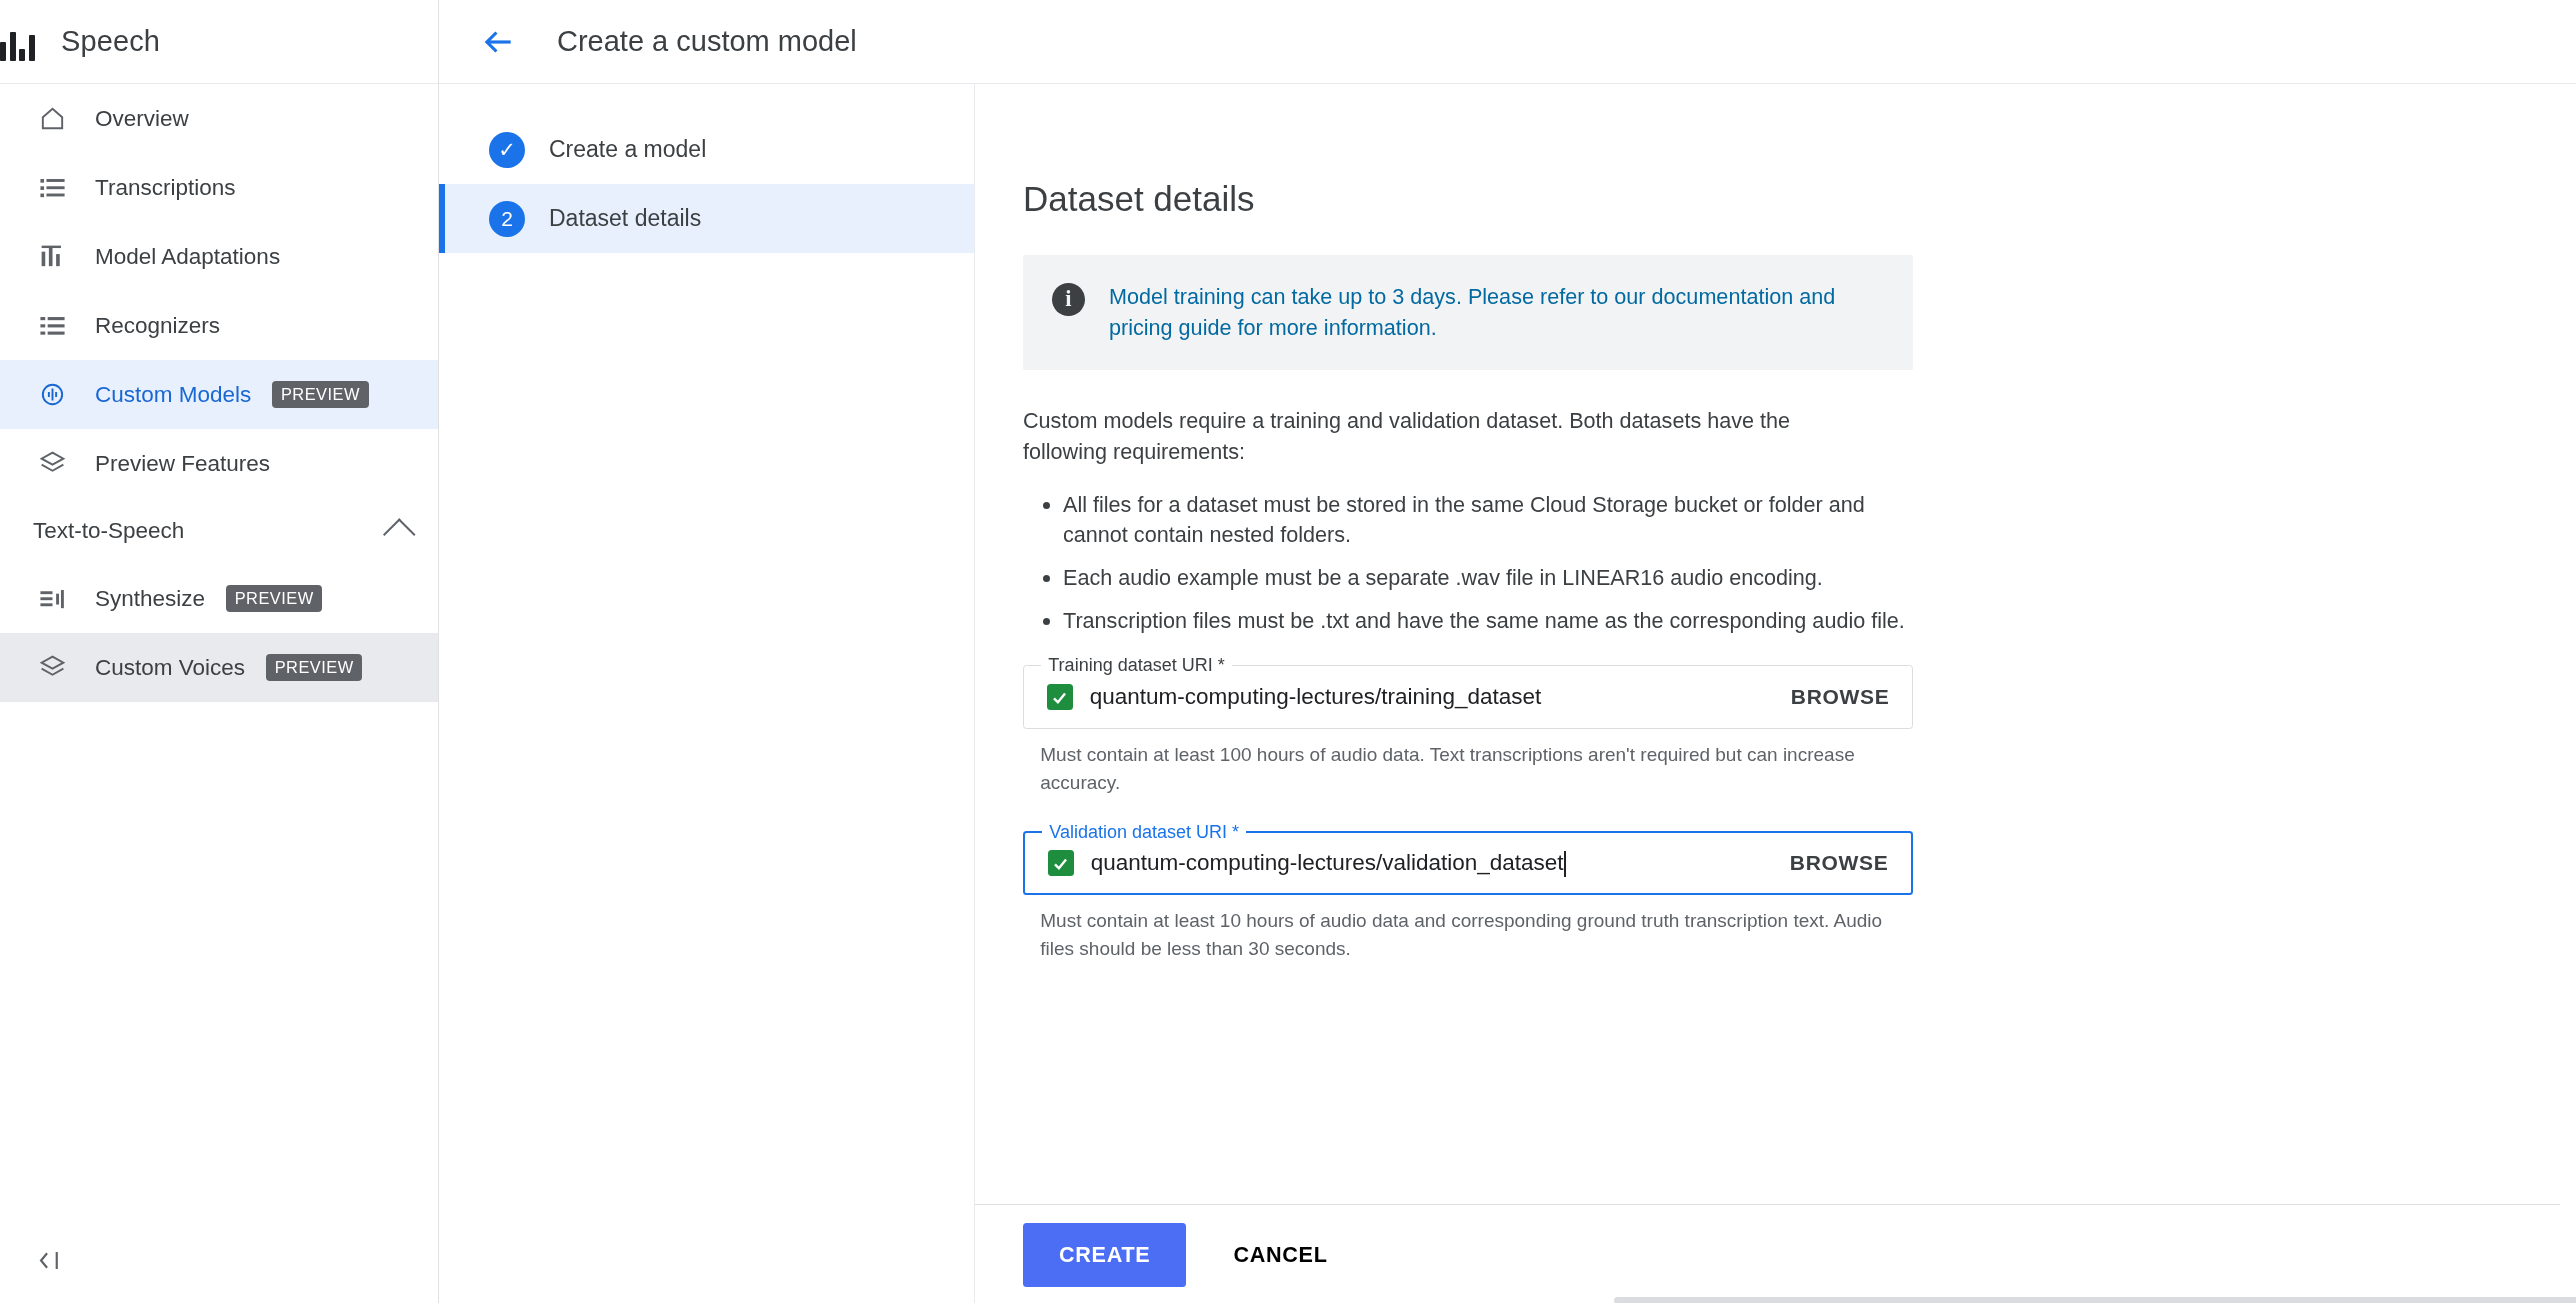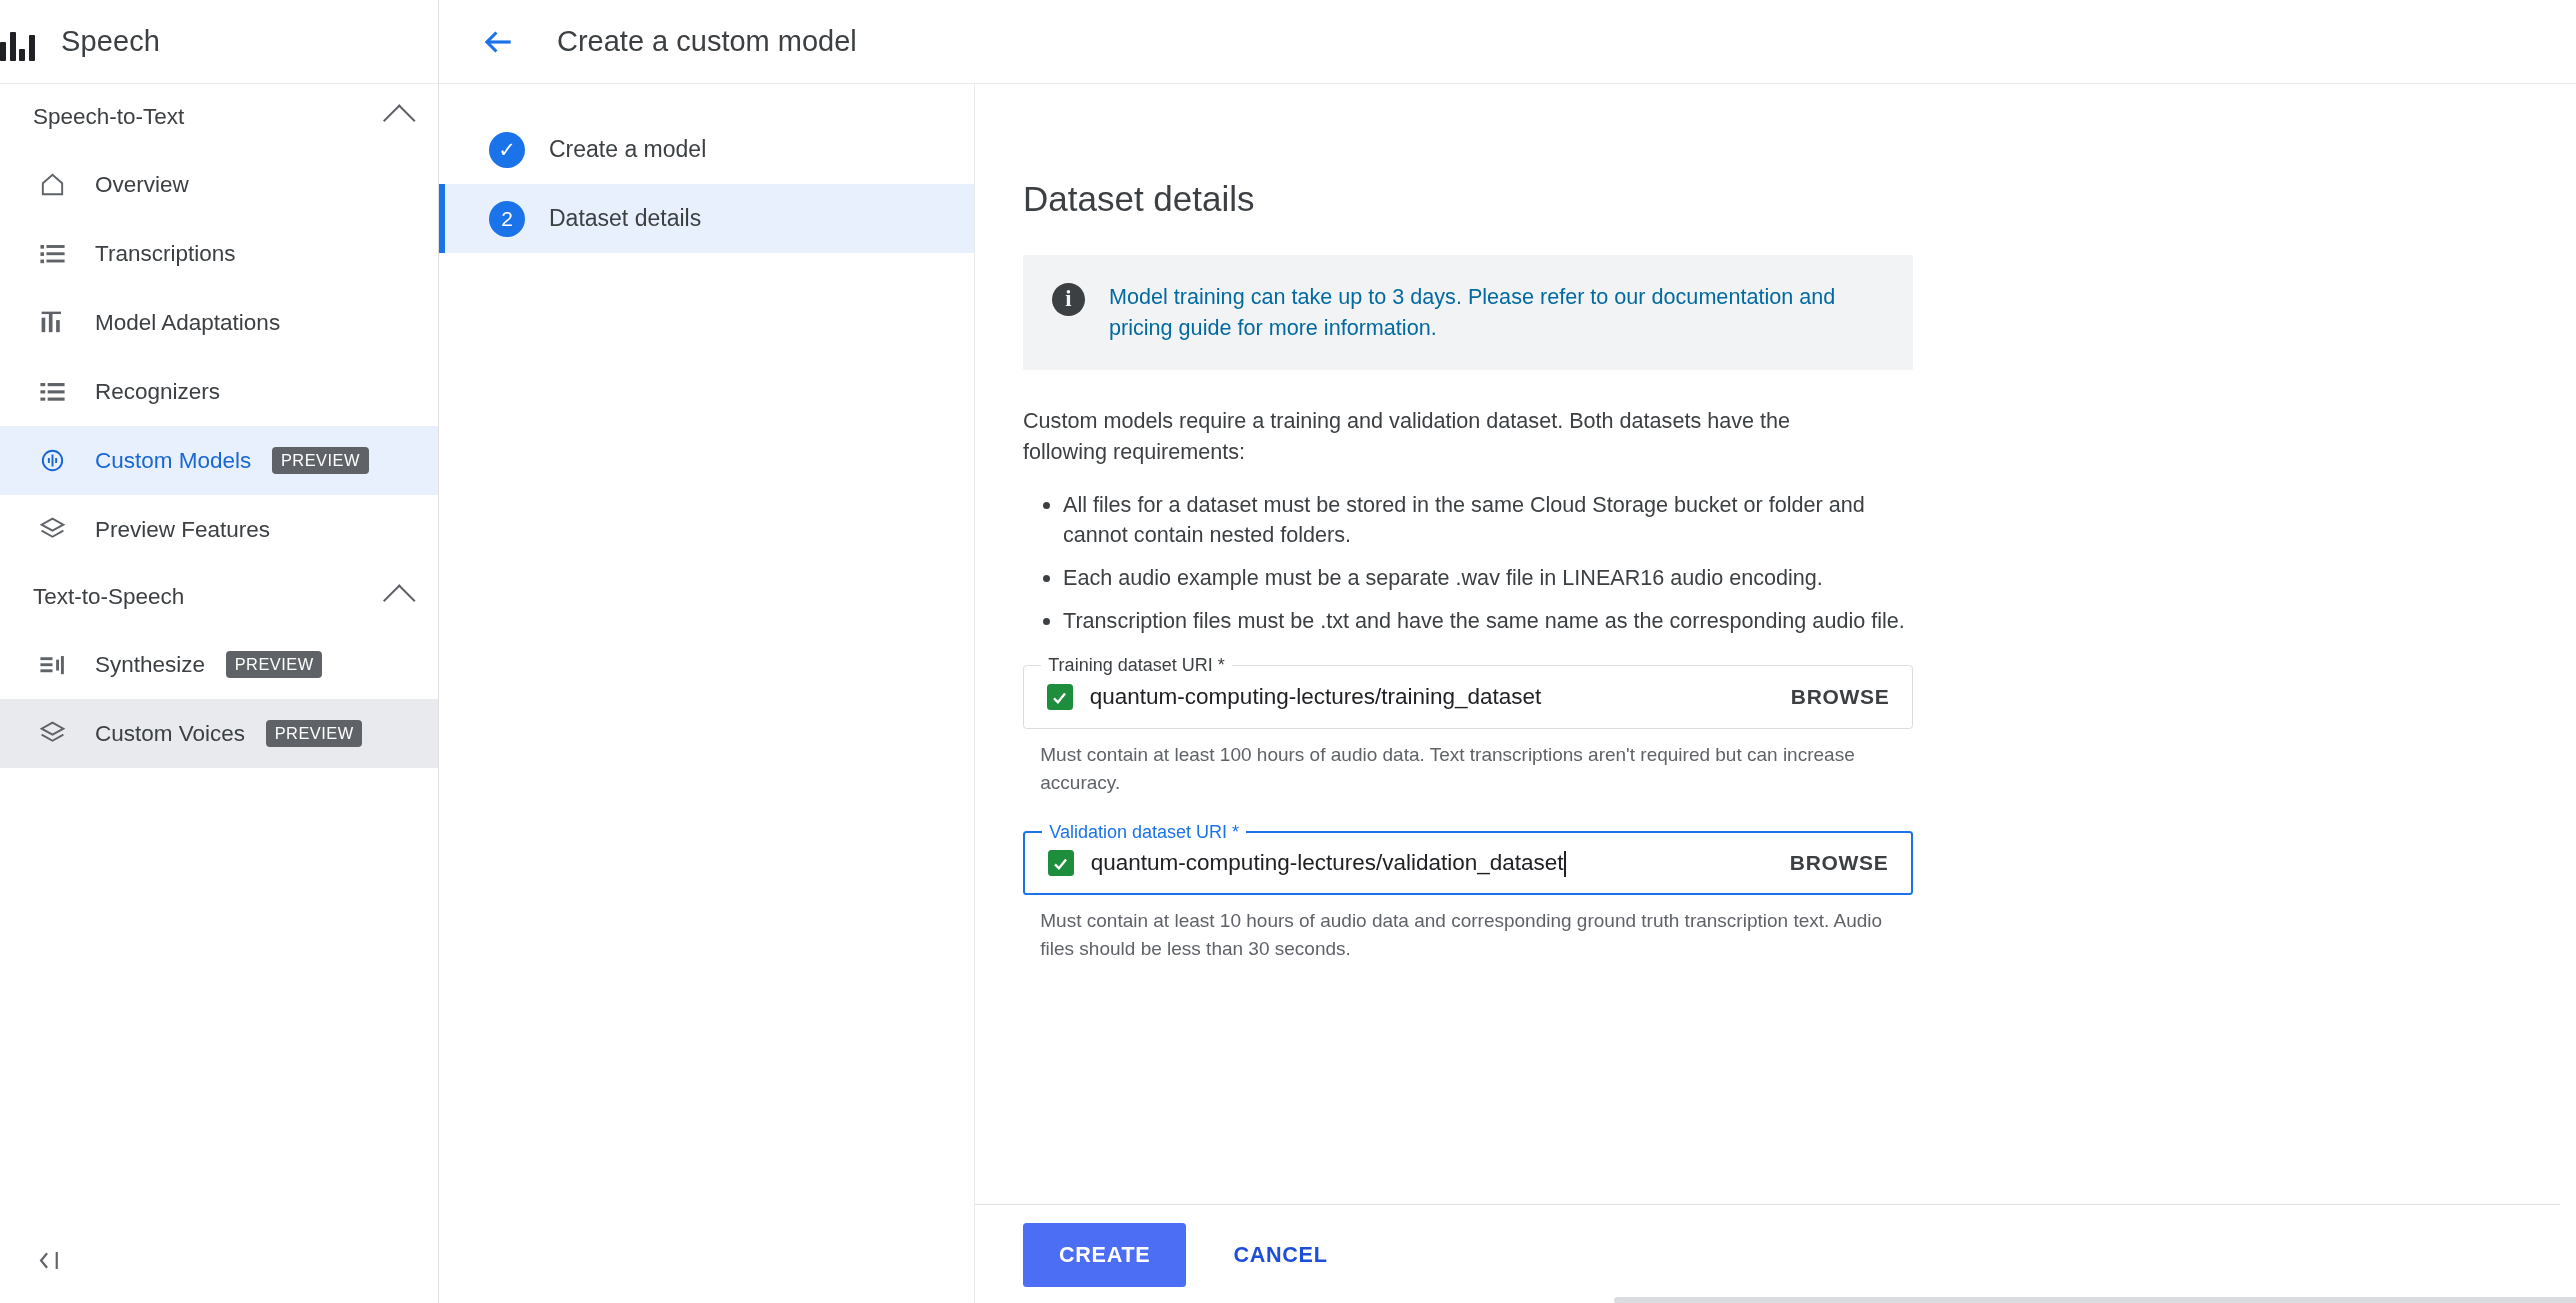--- a/index.html
+++ b/index.html
@@ -218,21 +218,21 @@
     background: #fff;
   }
   .btn-primary {
     background: #4c6ef5; color: #fff;
     font-size: 21.6px; font-weight: bold; letter-spacing: 0.7px;
     padding: 19px 36px; border: none; border-radius: 3.5px;
     cursor: pointer;
   }
   .btn-text {
     background: transparent; border: none;
-    color: #1d4ed8; font-size: 21.6px; font-weight: bold; letter-spacing: 0.7px;
+    color: #000000; font-size: 21.6px; font-weight: bold; letter-spacing: 0.7px;
     margin-left: 26px; cursor: pointer; padding: 19px 21px;
   }
   .scroll-hint {
     position: absolute; left: 639px; bottom: 0px;
     width: 1278px; height: 7px; background: #dadce0; border-radius: 3.5px;
   }
 </style>
 </head>
 <body>
 
@@ -242,24 +242,20 @@
     <div class="sidebar-header">
       <span class="logo-icon">
         <i></i>
           <i></i>
           <i></i>
           <i></i>
       </span>
       <span class="logo-text">Speech</span>
     </div>
 
-    <div class="section-head">
-      <span>Speech-to-Text</span>
-      <span class="chev"></span>
-    </div>
 
     <div class="nav-item">
       <span class="ico">
         <svg viewBox="0 0 24 24" width="29" height="29" fill="none" stroke="currentColor" stroke-width="1.6">
           <path d="M4 11 L12 4 L20 11 V20 H4 Z"></path>
         </svg>
       </span>
       <span>Overview</span>
     </div>
 

